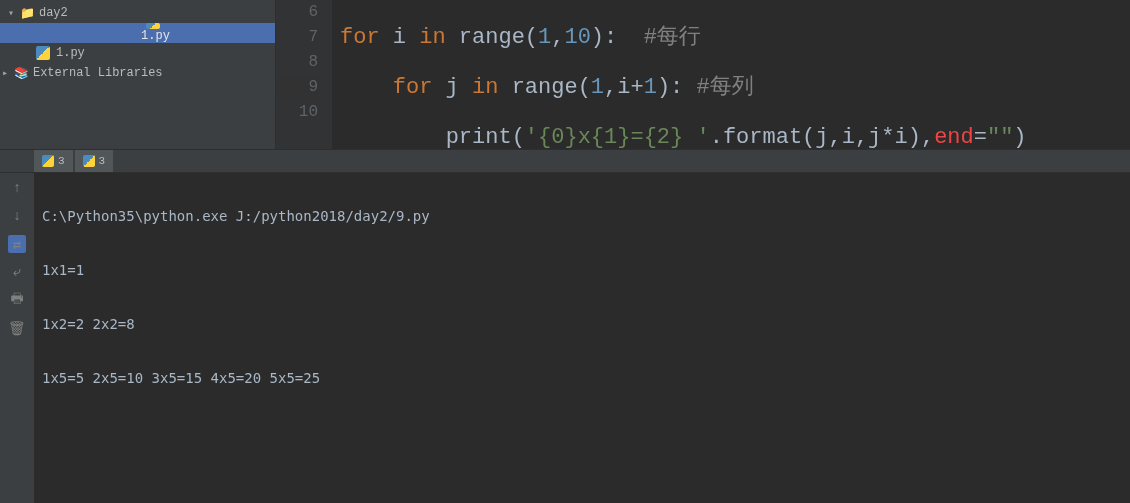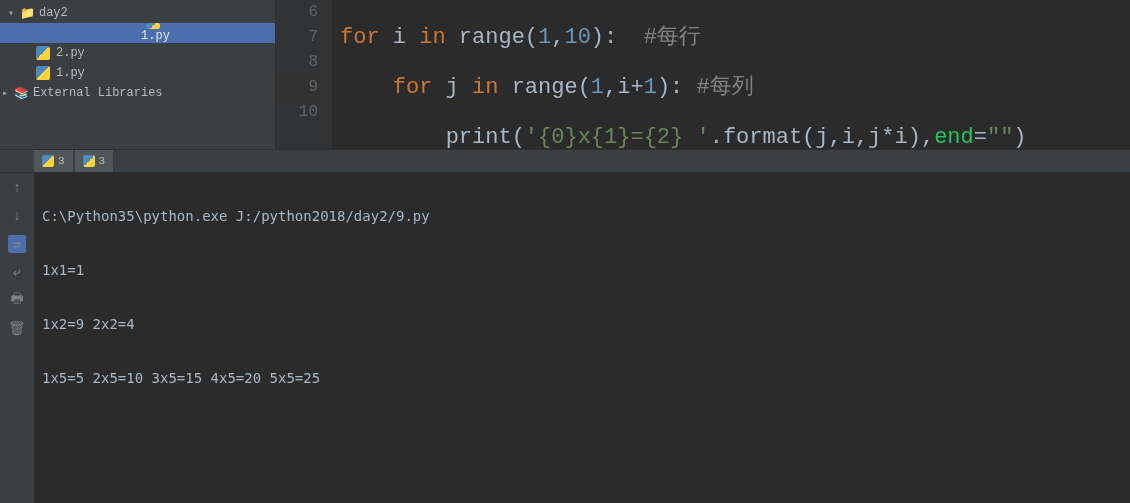--- a/index.html
+++ b/index.html
@@ -77,21 +77,21 @@
     line-height: 25px;
     background: #2b2b2b;
     padding-left: 8px;
     white-space: pre;
   }
   .kw { color: #cc7832; }
   .fn { color: #a9b7c6; }
   .num { color: #6897bb; }
   .str { color: #6a8759; margin-top: 38px; }
   .cm { color: #808080; }
-  .kwarg { color: #22c55e; }
+  .kwarg { color: #ef4444; }
   .current-line { background: #323232; }
   .code-line9 { display: inline-block; width: 100%; background: #323232; }
   .tabs-bar {
     height: 26px;
     background: #3c3f41;
     display: flex;
     align-items: center;
     padding-left: 34px;
     gap: 2px;
     border-bottom: 1px solid #2e2e2e;
@@ -156,24 +156,20 @@
 <div class="top-area">
   <div class="project-tree">
     <div class="tree-row tree-folder">
       <span class="chevron">▾</span>
       <span class="icon folder-ico">📁</span>
       <span>day2</span>
     </div>
     <div class="tree-row tree-file selected">
       <span class="py-ico"></span>
       <span>1.py</span>
-    </div>
-    <div class="tree-row tree-file">
-      <span class="py-ico"></span>
-      <span>2.py</span>
     </div>
     <div class="tree-row tree-file">
       <span class="py-ico"></span>
       <span>1.py</span>
     </div>
     <div class="tree-row tree-lib">
       <span class="chevron">▸</span>
       <span class="icon">📚</span>
       <span>External Libraries</span>
     </div>
@@ -213,20 +209,20 @@
     <div class="gutter-btn">↑</div>
     <div class="gutter-btn">↓</div>
     <div class="gutter-btn active">⇄</div>
     <div class="gutter-btn">⤶</div>
     <div class="gutter-btn">🖶</div>
     <div class="gutter-btn">🗑</div>
   </div>
   <div class="console-out">
 <div>C:\Python35\python.exe J:/python2018/day2/9.py</div>
 <div>1x1=1</div>
-<div>1x2=9 2x2=4</div>
+<div>1x2=2 2x2=8</div>
 <div>1x5=5 2x5=10 3x5=15 4x5=20 5x5=25</div>
 
 
 
 
   </div>
 </div>
 
 </body></html>

